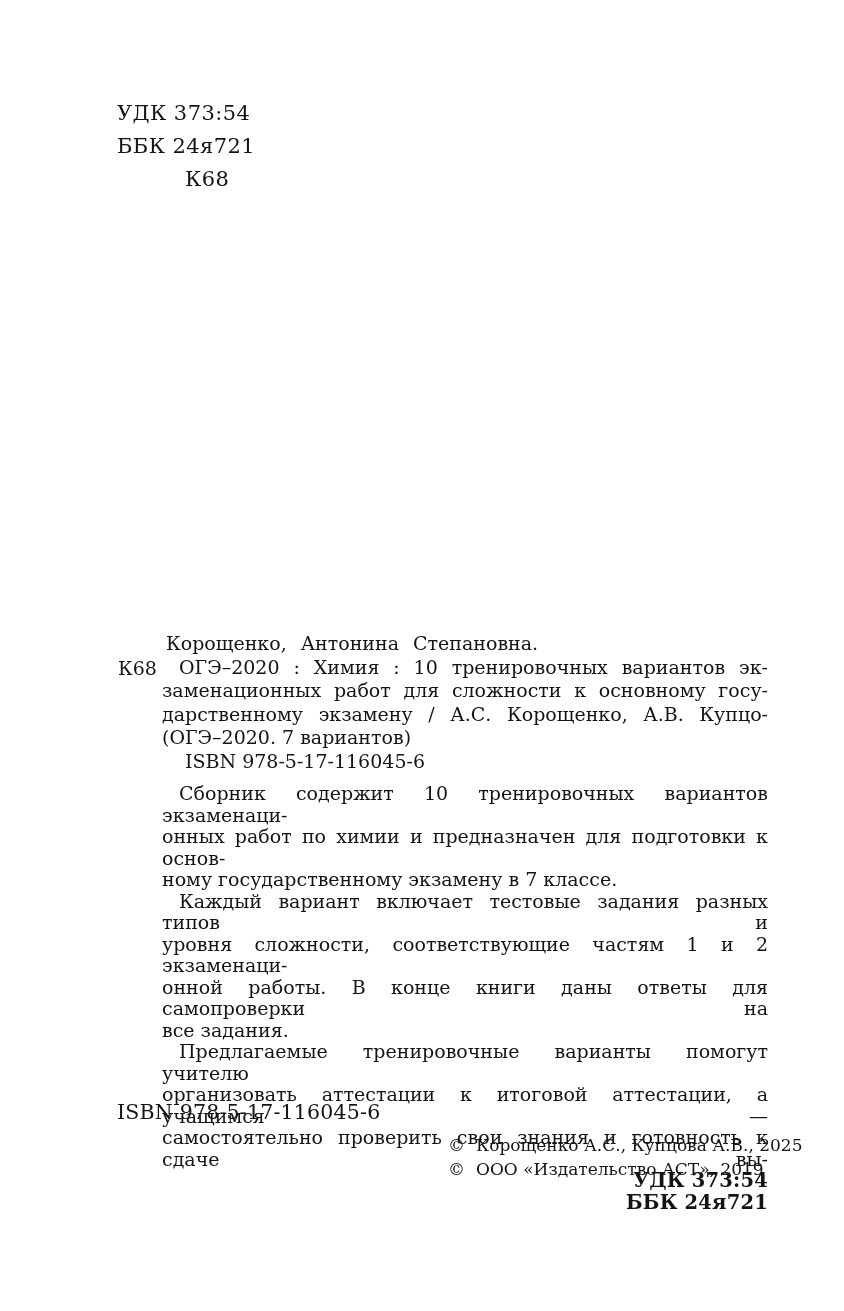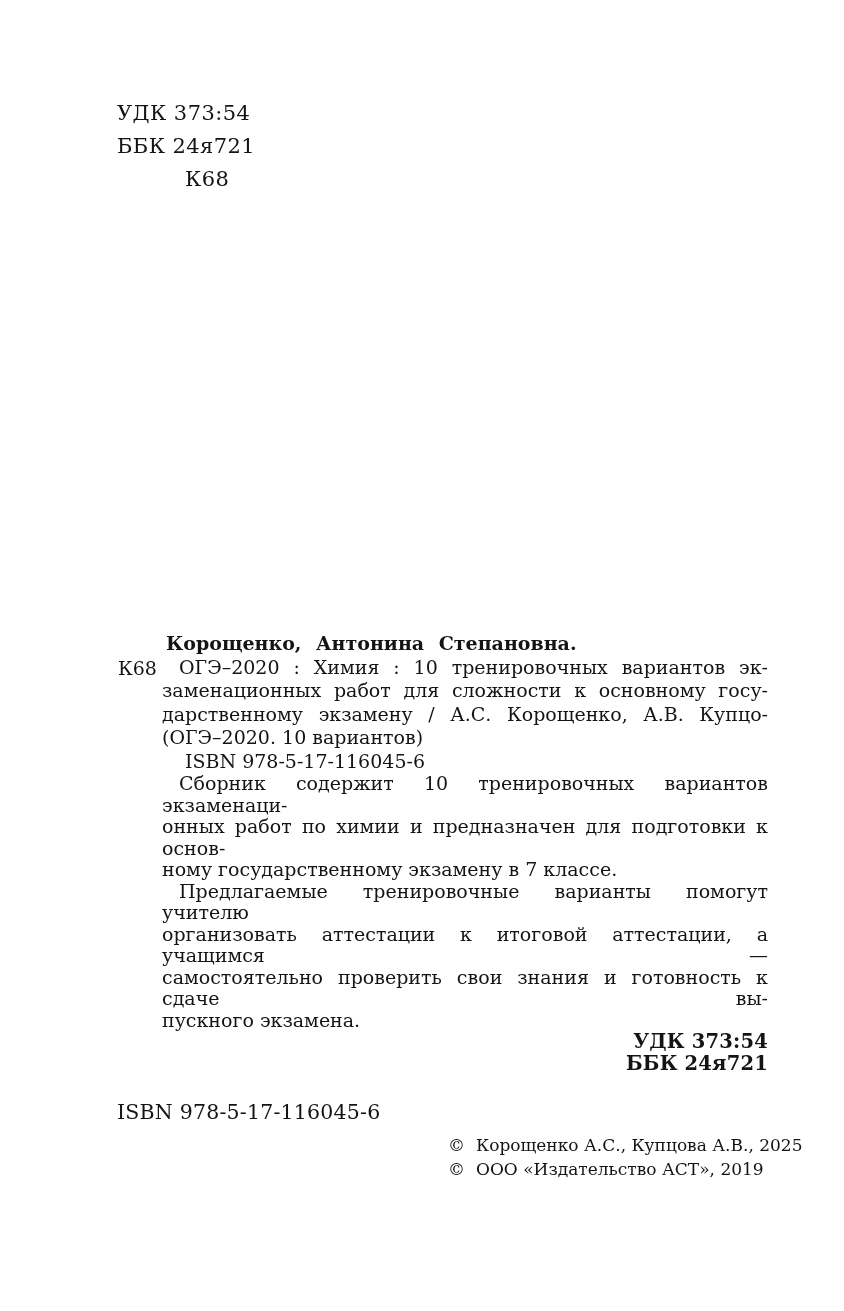--- a/index.html
+++ b/index.html
@@ -30,31 +30,31 @@
     font-size: 19px;
   }
   .card {
     position: absolute;
     left: 162px;
     top: 632px;
     width: 606px;
     font-size: 19px;
   }
   .author-line {
-    font-weight: bold;
+    font-weight: normal;
     word-spacing: 0.42em;
     padding-left: 4px;
     line-height: 23.5px;
   }
   .biblio .line { line-height: 23.5px; }
   .line.just { text-align: justify; text-align-last: justify; }
   .line.left { text-align: left; }
   .indent1 { text-indent: 17px; }
   .indent2 { text-indent: 23px; }
-  .annotation { }
+  .annotation { margin-top: 10px; }
   .annotation .line { line-height: 21.5px; }
   .codes-right {
     text-align: right;
     font-weight: bold;
     font-size: 19.5px;
     line-height: 21.5px;
     letter-spacing: 0.01em;
   }
 
   
@@ -86,35 +86,40 @@
 
 <div class="margin-code">К68</div>
 
 <div class="card">
   <div class="author-line">Корощенко, Антонина Степановна.</div>
 
   <div class="biblio">
     <div class="line just indent1">ОГЭ–2020 : Химия : 10 тренировочных вариантов эк-</div>
     <div class="line just">заменационных работ для сложности к основному госу-</div>
     <div class="line just">дарственному экзамену / А.С. Корощенко, А.В. Купцо-</div>
-    <div class="line left">(ОГЭ–2020. 10 вариантов)</div>
+    <div class="line left">(ОГЭ–2020. 7 вариантов)</div>
     <div class="line left indent2">ISBN 978-5-17-116045-6</div>
   </div>
 
   <div class="annotation">
     <div>
       <div class="line just indent1">Сборник содержит 10 тренировочных вариантов экзаменаци-</div>
       <div class="line just">онных работ по химии и предназначен для подготовки к основ-</div>
       <div class="line left">ному государственному экзамену в 7 классе.</div>
     </div>
     <div>
+      <div class="line just indent1">Каждый вариант включает тестовые задания разных типов и</div>
+      <div class="line just">уровня сложности, соответствующие частям 1 и 2 экзаменаци-</div>
+      <div class="line just">онной работы. В конце книги даны ответы для самопроверки на</div>
+      <div class="line left">все задания.</div>
+    </div>
+    <div>
       <div class="line just indent1">Предлагаемые тренировочные варианты помогут учителю</div>
       <div class="line just">организовать аттестации к итоговой аттестации, а учащимся —</div>
       <div class="line just">самостоятельно проверить свои знания и готовность к сдаче вы-</div>
-      <div class="line left">пускного экзамена.</div>
     </div>
   </div>
 
   <div class="codes-right">
     <div>УДК 373:54</div>
     <div>ББК 24я721</div>
   </div>
 </div>
 
 <div class="isbn-bottom">ISBN 978-5-17-116045-6</div>

